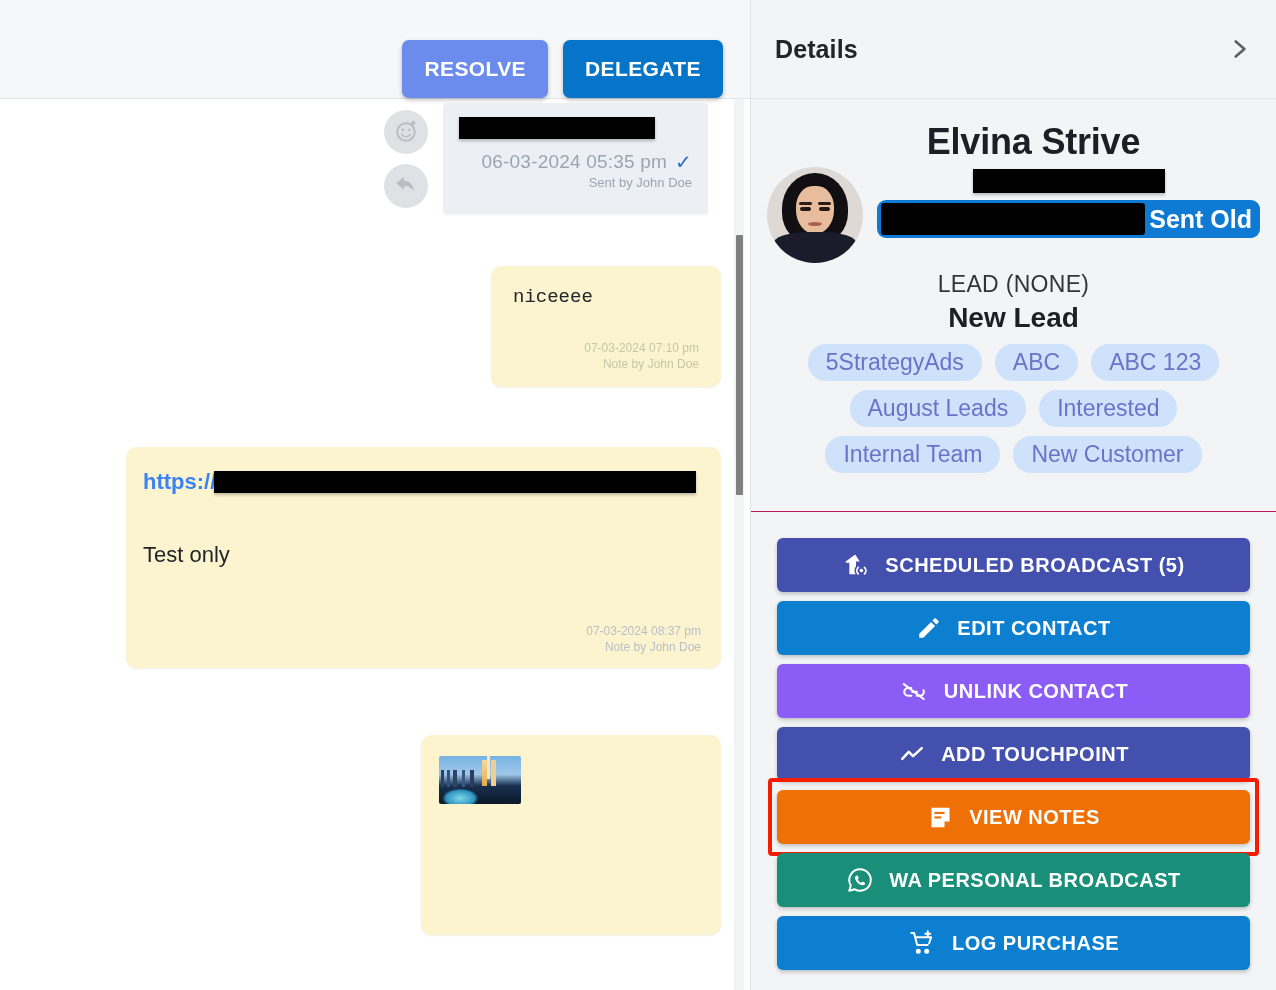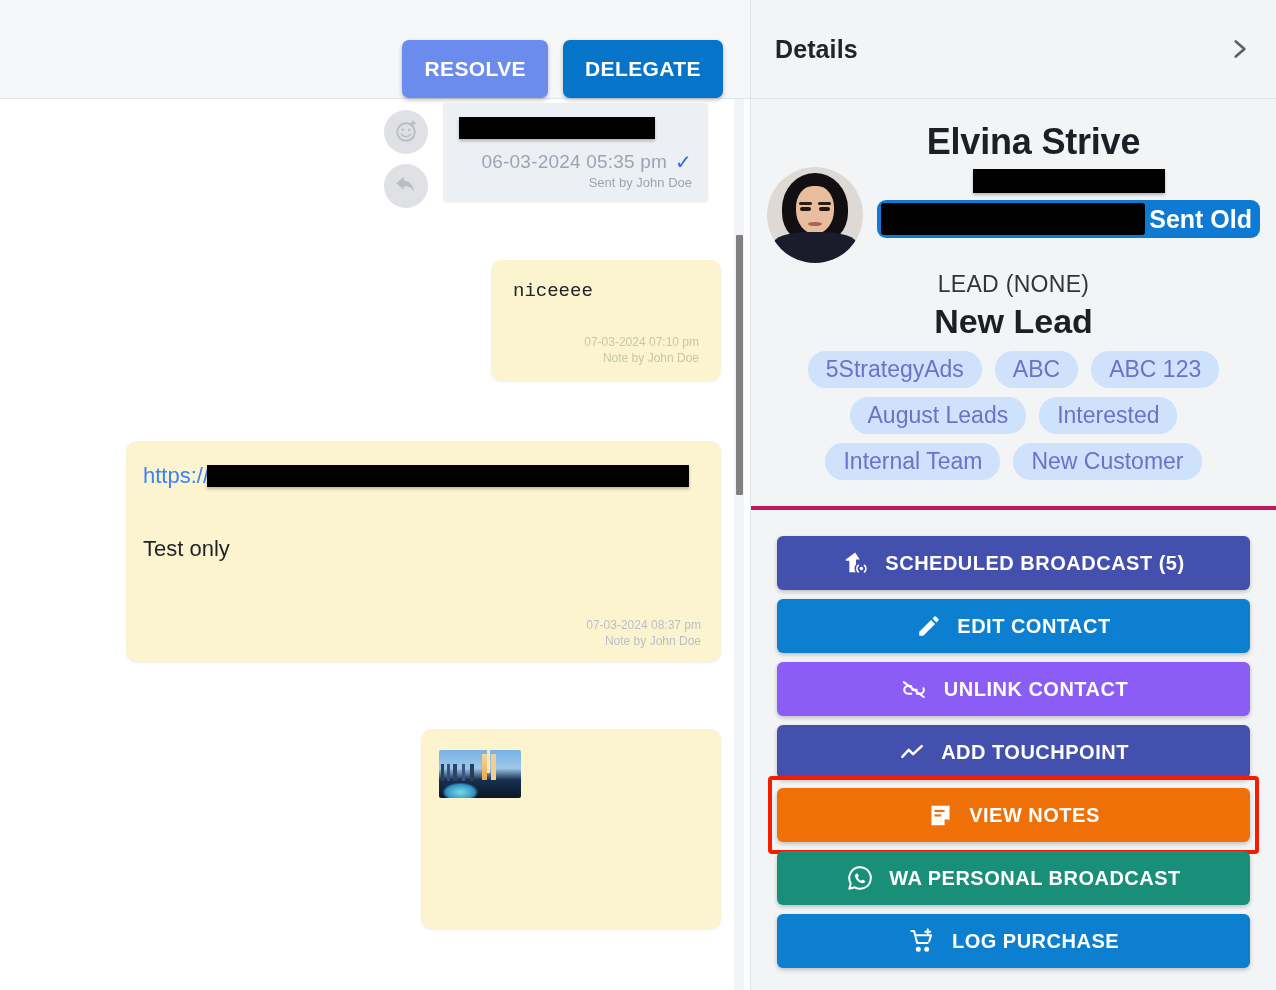--- a/index.html
+++ b/index.html
@@ -67,21 +67,21 @@
     width: 44px; height: 44px; border-radius: 50%;
     background: #dfe1e5;
     display: flex; align-items: center; justify-content: center;
     cursor: pointer;
   }
   .circle-btn svg { display: block; }
 
   .bubble-out {
     background: #eceff4;
     border-radius: 4px;
-    padding: 14px 16px 12px 16px;
+    padding: 14px 16px 24px 16px;
     min-width: 265px;
     box-shadow: 0 1px 2px rgba(0,0,0,.06);
   }
   .redact { background: #000; display: block; box-shadow: 0 2px 3px rgba(0,0,0,.25); }
   .meta-line {
     color: #9aa5b4; font-size: 19px; text-align: right;
     margin-top: 12px; letter-spacing: .2px;
     display: flex; align-items: center; justify-content: flex-end; gap: 8px;
   }
   .meta-sub { color: #9aa5b4; font-size: 13px; text-align: right; margin-top: 2px; }
@@ -136,22 +136,22 @@
     border-bottom: 1px solid #dfe3ea;
     display: flex; align-items: center; justify-content: space-between;
     padding: 0 24px 0 24px;
   }
   .details-title {
     font-size: 25px; font-weight: 700; color: #20242b; letter-spacing: .1px;
   }
   .chev { cursor: pointer; display: flex; align-items: center; }
 
   .contact-block {
-    padding: 22px 16px 26px 16px;
-    border-bottom: 4px solid #be185d;
+    padding: 22px 16px 38px 16px;
+    border-bottom: 1px solid #be185d;
   }
   .contact-name {
     font-size: 36px; font-weight: 700; color: #1b1f26;
     text-align: center; letter-spacing: -.2px;
     margin-left: 40px;
   }
   .contact-flex { display: flex; align-items: flex-start; gap: 14px; margin-top: -4px; }
   .avatar {
     width: 96px; height: 96px; border-radius: 50%;
     flex: none; margin-top: 8px; overflow: hidden; position: relative;
@@ -196,21 +196,21 @@
     display: flex; align-items: center; gap: 4px;
     padding: 3px 8px 3px 4px; margin-top: 7px;
     align-self: stretch;
   }
   .age-pill .redact { flex: 1; }
   .age-text { color: #fff; font-size: 25px; font-weight: 700; white-space: nowrap; }
   .lead-label {
     font-size: 23px; color: #30343b; text-align: center; margin-top: 8px; letter-spacing: .3px;
   }
   .lead-status {
-    font-size: 34px; font-weight: 700; color: #1b1f26; text-align: center; margin-top: 4px;
+    font-size: 28px; font-weight: 700; color: #1b1f26; text-align: center; margin-top: 4px;
   }
   .tags {
     display: flex; flex-wrap: wrap; justify-content: center; gap: 9px 13px;
     margin-top: 10px; padding: 0 6px;
   }
   .tag {
     background: #cfe2fb; color: #6a72c9;
     border-radius: 18px; padding: 5px 18px;
     font-size: 23px; cursor: pointer; white-space: nowrap;
   }
@@ -288,21 +288,21 @@
       <div class="row-right" style="margin-top:52px; padding-right:9px;">
         <div class="note" style="width:230px;">
           <div class="note-mono">niceeee</div>
           <div class="note-meta" style="margin-top:33px;">07-03-2024 07:10 pm</div>
           <div class="note-meta" style="margin-top:2px;">Note by John Doe</div>
         </div>
       </div>
 
       <div class="row-right" style="margin-top:60px; padding-right:9px;">
         <div class="note" style="width:595px; padding:22px 20px 14px 17px;">
-          <div style="display:flex; align-items:center;">
+          <div style="display:flex; align-items:center;font-weight:bold;">
             <span class="note-link">https://</span>
             <span class="redact" style="width:482px; height:22px; margin-left:-2px;"></span>
           </div>
           <div class="note-text" style="margin-top:47px;">Test only</div>
           <div class="note-meta grayer" style="margin-top:56px;">07-03-2024 08:37 pm</div>
           <div class="note-meta grayer" style="margin-top:2px;">Note by John Doe</div>
         </div>
       </div>
 
       <div class="row-right" style="margin-top:67px; padding-right:9px;">

